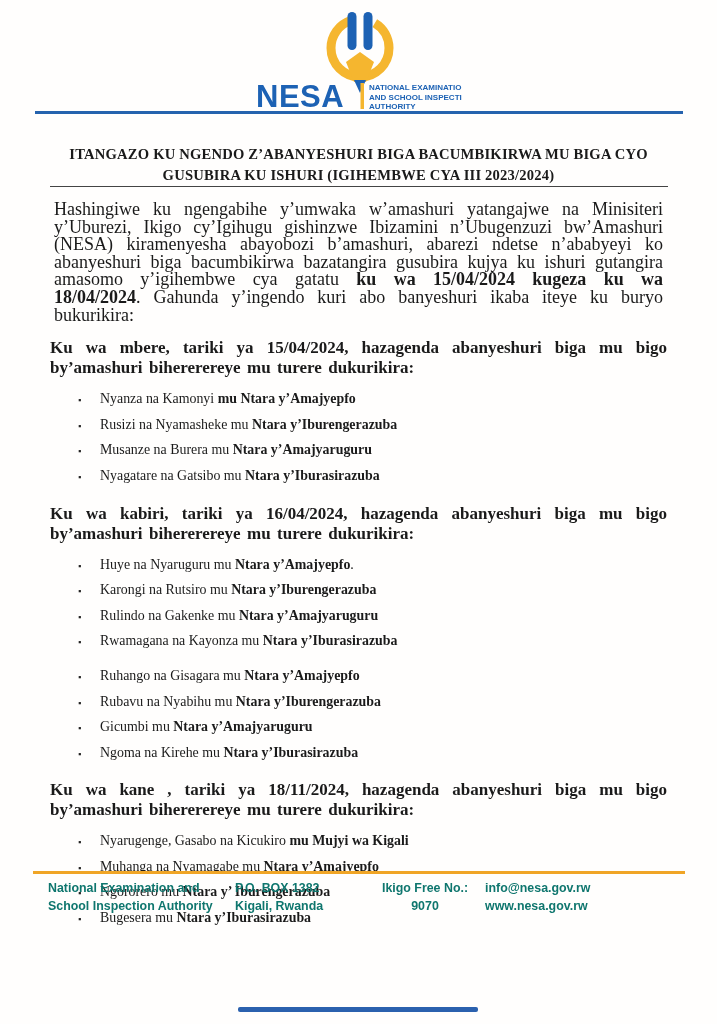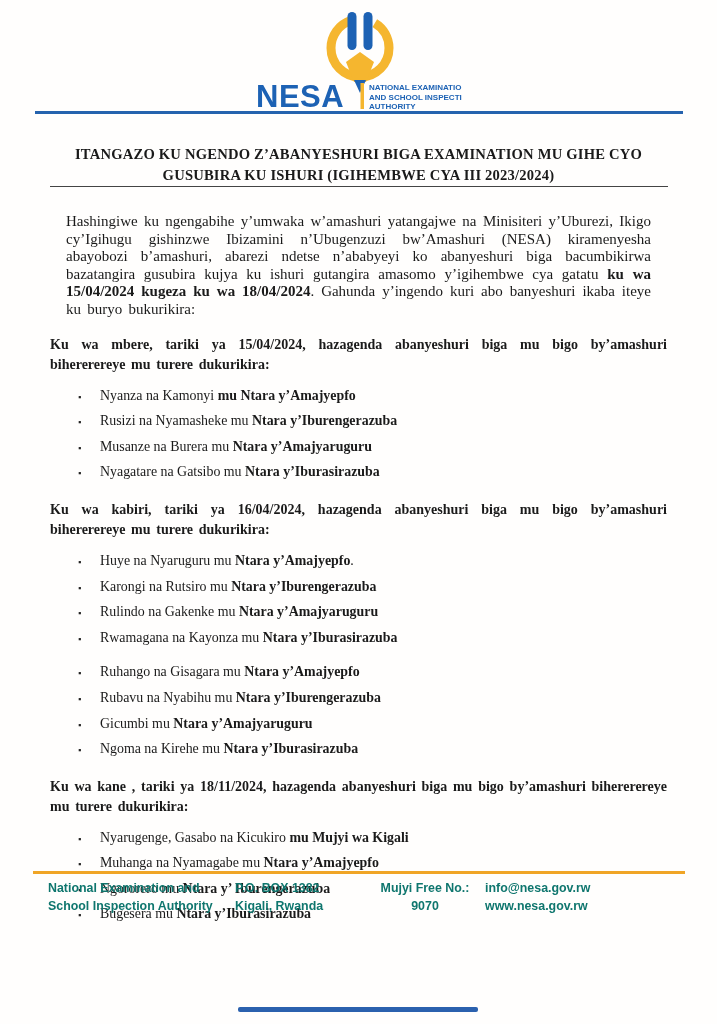--- a/index.html
+++ b/index.html
@@ -14,25 +14,25 @@
   
   .title{
     position:absolute;top:144px;left:50px;width:617px;
     text-align:center;font-weight:bold;font-size:14.6px;line-height:20.5px;
     letter-spacing:.2px;
   }
   .title-rule{position:absolute;top:186px;left:50px;width:618px;height:0;border-top:1.6px solid #444;}
   
   .body-copy{position:absolute;top:197px;left:50px;width:617px;}
   .intro{
-    margin:16px;font-size:15px;line-height:17.6px;text-align:justify;
+    margin:4px;font-size:18px;line-height:17.6px;text-align:justify;
     word-spacing:2.5px;
   }
   .sec-heading{
-    margin:14px 0 0 0;font-size:14px;line-height:20px;font-weight:bold;
+    margin:14px 0 0 0;font-size:17px;line-height:20px;font-weight:bold;
     text-align:justify;word-spacing:2.2px;
   }
   ul.bullets{list-style:none;margin:9px 0 0 0;padding:0;}
   ul.bullets li{
     display:flex;align-items:baseline;
     font-size:13.9px;line-height:23.6px;
   }
   ul.bullets .marker{
     width:22px;margin-left:28px;font-size:9px;flex:0 0 auto;color:#222;
   }
@@ -72,21 +72,21 @@
 
       <text x="113" y="78" font-family="Liberation Sans, DejaVu Sans, sans-serif" font-size="8" font-weight="bold" fill="#1d62b4">NATIONAL EXAMINATION</text>
       <text x="113" y="88" font-family="Liberation Sans, DejaVu Sans, sans-serif" font-size="8" font-weight="bold" fill="#1d62b4">AND SCHOOL INSPECTION</text>
       <text x="113" y="97" font-family="Liberation Sans, DejaVu Sans, sans-serif" font-size="8" font-weight="bold" fill="#1d62b4">AUTHORITY</text>
     </svg>
   </div>
 
   <div class="header-rule"></div>
 
   <div class="title">
-    <div>ITANGAZO KU NGENDO Z’ABANYESHURI BIGA EXAMINATION MU GIHE CYO</div>
+    <div>ITANGAZO KU NGENDO Z’ABANYESHURI BIGA BACUMBIKIRWA MU BIGA CYO</div>
     <div>GUSUBIRA KU ISHURI (IGIHEMBWE CYA III 2023/2024)</div>
   </div>
   <div class="title-rule"></div>
 
   <div class="body-copy">
     <p class="intro"><span>Hashingiwe ku ngengabihe y’umwaka w’amashuri yatangajwe na Minisiteri y’Uburezi, Ikigo cy’Igihugu gishinzwe Ibizamini n’Ubugenzuzi bw’Amashuri (NESA) kiramenyesha abayobozi b’amashuri, abarezi ndetse n’ababyeyi ko abanyeshuri biga bacumbikirwa bazatangira gusubira kujya ku  ishuri gutangira amasomo y’igihembwe cya gatatu </span><b>ku wa 15/04/2024 kugeza ku wa 18/04/2024</b><span>. Gahunda y’ingendo kuri abo banyeshuri ikaba iteye ku buryo bukurikira:</span></p>
 
     <div id="sections">
         <div class="section">
           <p class="sec-heading">Ku wa mbere, tariki ya 15/04/2024, hazagenda abanyeshuri biga mu bigo by’amashuri bihererereye mu turere dukurikira:</p>
@@ -178,21 +178,21 @@
   <div class="footer">
     <div class="f-col1">
       <div>National Examination and</div>
       <div>School Inspection Authority</div>
     </div>
     <div class="f-col2">
       <div>P.O. BOX 1382</div>
       <div>Kigali, Rwanda</div>
     </div>
     <div class="f-col3">
-      <div>Mujyi Free No.:</div>
+      <div>Ikigo Free No.:</div>
       <div>9070</div>
     </div>
     <div class="f-col4">
       <div>info@nesa.gov.rw</div>
       <div>www.nesa.gov.rw</div>
     </div>
   </div>
 
   <div class="bottom-bar"></div>
 </div>

